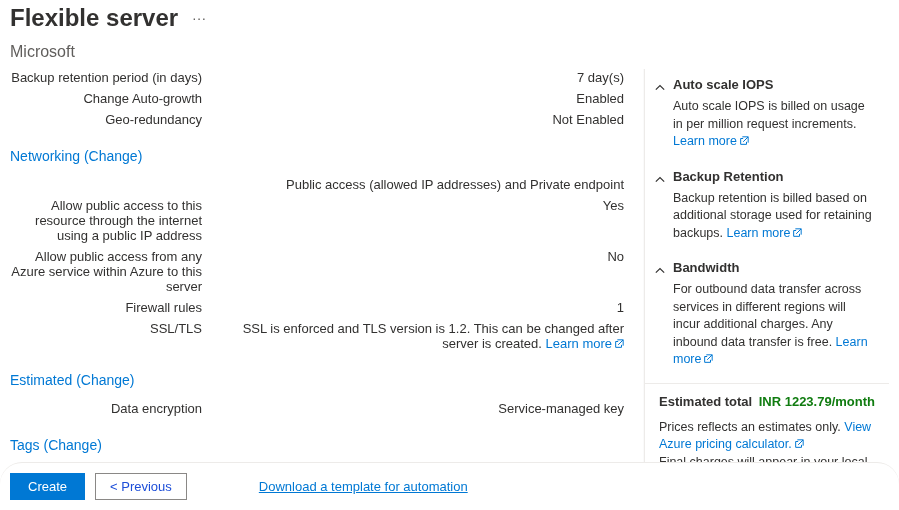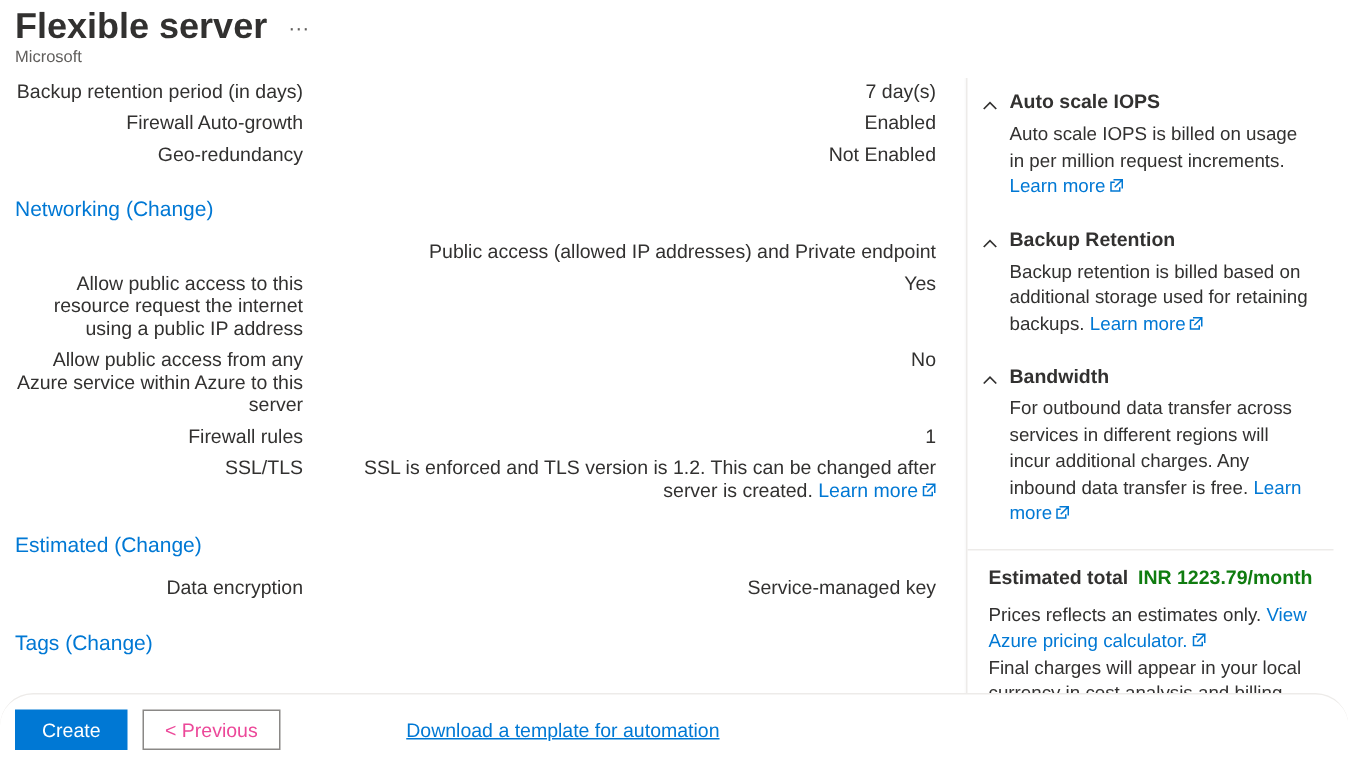--- a/index.html
+++ b/index.html
@@ -22,23 +22,23 @@
     font-size: 24px;
     font-weight: 600;
     margin: 0;
   }
   .ellipsis {
     margin-left: 14px;
     font-size: 14px;
     color: #605e5c;
   }
   .subtitle {
-    font-size: 11px;
+    font-size: 16px;
     color: #605e5c;
-    margin-top: 0px;
+    margin-top: 11px;
   }
   .main {
     display: flex;
     padding: 0 10px;
   }
   .left {
     flex: 0 0 634px;
     padding-right: 20px;
     padding-top: 4px;
   }
@@ -130,25 +130,25 @@
   .btn-primary {
     background: #0078d4;
     color: #fff;
     border: none;
     padding: 6px 18px;
     font-size: 13px;
     margin-right: 10px;
   }
   .btn-secondary {
     background: #fff;
-    color: #ec4899;
+    color: #1d4ed8;
     border: 1px solid #8a8886;
     padding: 5px 14px;
     font-size: 13px;
-    margin-right: 40px;
+    margin-right: 28px;
   }
 </style>
 </head>
 <body>
 
 <div class="header">
   <div class="title-row">
     <h1 class="title">Flexible server</h1>
     <span class="ellipsis">···</span>
   </div>
@@ -156,38 +156,38 @@
 </div>
 
 <div class="main">
   <div class="left">
 
     <div class="kv-row">
       <div class="kv-label">Backup retention period (in days)</div>
       <div class="kv-value">7 day(s)</div>
     </div>
     <div class="kv-row">
-      <div class="kv-label">Firewall Auto-growth</div>
+      <div class="kv-label">Change Auto-growth</div>
       <div class="kv-value">Enabled</div>
     </div>
     <div class="kv-row">
       <div class="kv-label">Geo-redundancy</div>
       <div class="kv-value">Not Enabled</div>
     </div>
 
     <div class="section-header">
       <span>Networking</span>
       <span class="paren">(Change)</span>
     </div>
 
     <div class="kv-row">
       <div class="kv-value">Public access (allowed IP addresses) and Private endpoint</div>
     </div>
     <div class="kv-row">
-      <div class="kv-label">Allow public access to this resource request the internet using a public IP address</div>
+      <div class="kv-label">Allow public access to this resource through the internet using a public IP address</div>
       <div class="kv-value">Yes</div>
     </div>
     <div class="kv-row">
       <div class="kv-label">Allow public access from any Azure service within Azure to this server</div>
       <div class="kv-value">No</div>
     </div>
     <div class="kv-row">
       <div class="kv-label">Firewall rules</div>
       <div class="kv-value">1</div>
     </div>

